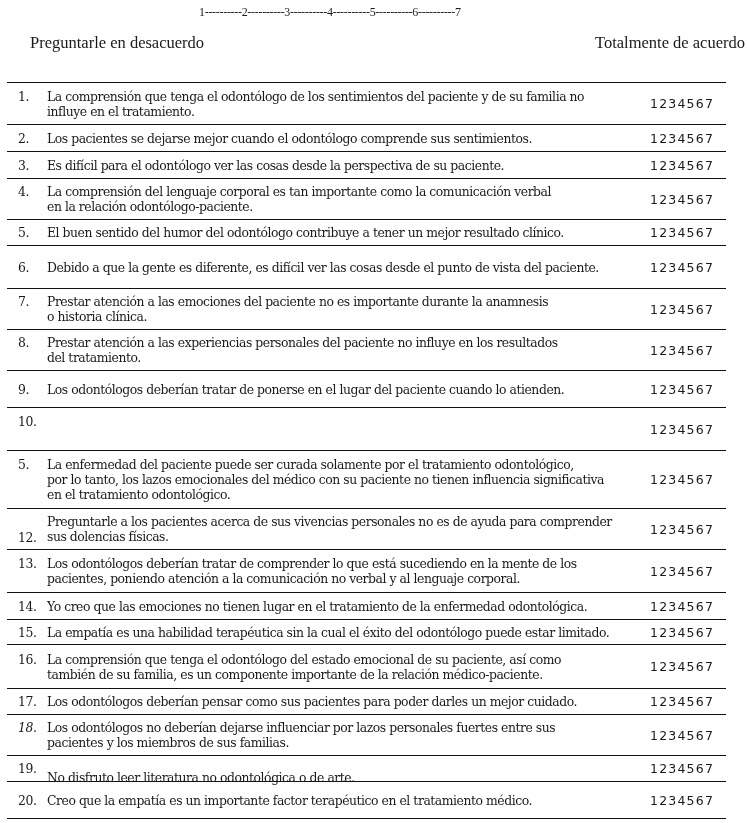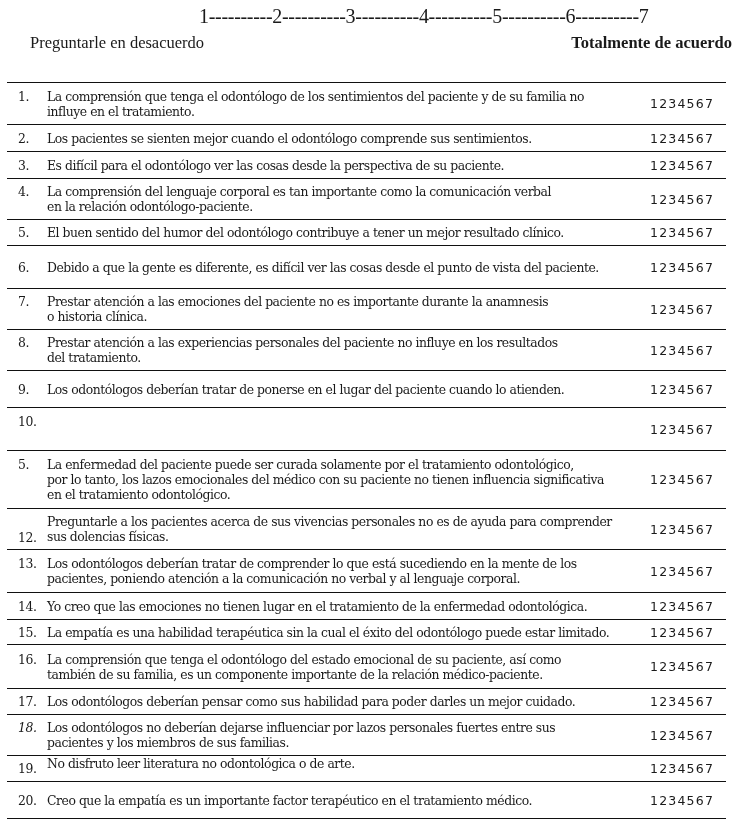--- a/index.html
+++ b/index.html
@@ -3,31 +3,31 @@
   <meta charset="utf-8">
   <style>
     html, body { margin: 0; padding: 0; background: #ffffff; }
     body {
       width: 747px; height: 823px; position: relative; overflow: hidden;
       font-family: "DejaVu Serif", "Liberation Serif", serif;
       color: #1a1a1a;
     }
     .scale {
       position: absolute; top: 5px; left: 199px;
-      font-size: 20px; letter-spacing: -0.3px;
+      font-size: 12px; letter-spacing: -0.3px;
       font-family: "Liberation Serif", serif;
       white-space: nowrap;
     }
     .anchor {
       position: absolute; top: 33px;
       font-size: 16.5px; font-family: "Liberation Serif", serif;
       white-space: nowrap;
     }
     .anchor.left { left: 30px; }
-    .anchor.right { right: 15px; font-weight: bold; }
+    .anchor.right { right: 2px; }
     .table {
       position: absolute; left: 7px; top: 82px; width: 719px;
       border-top: 1px solid #111;
     }
     .row {
       position: relative; border-bottom: 1px solid #111;
       display: flex; align-items: center; box-sizing: border-box;
     }
     .num {
       position: absolute; left: 11px; top: 0;
@@ -53,21 +53,21 @@
 
 <div class="table" id="qtable">
     <div class="row" style="height: 42px;">
       <span class="num" style="top: 6px;">1.</span>
       <span class="text" style="top: 6px;">La comprensión que tenga el odontólogo de los sentimientos del paciente y de su familia no
 influye en el tratamiento.</span>
       <span class="scale-cell" style="top: 13px;">1234567</span>
     </div>
     <div class="row" style="height: 27px;">
       <span class="num" style="top: 6px;">2.</span>
-      <span class="text" style="top: 6px;">Los pacientes se sienten mejor cuando el odontólogo comprende sus sentimientos.</span>
+      <span class="text" style="top: 6px;">Los pacientes se dejarse mejor cuando el odontólogo comprende sus sentimientos.</span>
       <span class="scale-cell" style="top: 6px;">1234567</span>
     </div>
     <div class="row" style="height: 27px;">
       <span class="num" style="top: 6px;">3.</span>
       <span class="text" style="top: 6px;">Es difícil para el odontólogo ver las cosas desde la perspectiva de su paciente.</span>
       <span class="scale-cell" style="top: 6px;">1234567</span>
     </div>
     <div class="row" style="height: 41px;">
       <span class="num" style="top: 5px;">4.</span>
       <span class="text" style="top: 5px;">La comprensión del lenguaje corporal es tan importante como la comunicación verbal
@@ -135,32 +135,32 @@
       <span class="scale-cell" style="top: 5px;">1234567</span>
     </div>
     <div class="row" style="height: 44px;">
       <span class="num" style="top: 7px;">16.</span>
       <span class="text" style="top: 7px;">La comprensión que tenga el odontólogo del estado emocional de su paciente, así como
 también de su familia, es un componente importante de la relación médico-paciente.</span>
       <span class="scale-cell" style="top: 14px;">1234567</span>
     </div>
     <div class="row" style="height: 26px;">
       <span class="num" style="top: 5px;">17.</span>
-      <span class="text" style="top: 5px;">Los odontólogos deberían pensar como sus habilidad para poder darles un mejor cuidado.</span>
+      <span class="text" style="top: 5px;">Los odontólogos deberían pensar como sus pacientes para poder darles un mejor cuidado.</span>
       <span class="scale-cell" style="top: 5px;">1234567</span>
     </div>
     <div class="row" style="height: 41px;">
       <span class="num" style="top: 5px; font-style: italic;">18.</span>
       <span class="text" style="top: 5px;">Los odontólogos no deberían dejarse influenciar por lazos personales fuertes entre sus
 pacientes y los miembros de sus familias.</span>
       <span class="scale-cell" style="top: 13px;">1234567</span>
     </div>
     <div class="row" style="height: 26px;">
       <span class="num" style="top: 5px;">19.</span>
-      <span class="text" style="top: 0;">No disfruto leer literatura no odontológica o de arte.</span>
+      <span class="text" style="top: 14px;">No disfruto leer literatura no odontológica o de arte.</span>
       <span class="scale-cell" style="top: 5px;">1234567</span>
     </div>
     <div class="row" style="height: 37px;">
       <span class="num" style="top: 11px;">20.</span>
       <span class="text" style="top: 11px;">Creo que la empatía es un importante factor terapéutico en el tratamiento médico.</span>
       <span class="scale-cell" style="top: 11px;">1234567</span>
     </div>
   </div>
 
 </body></html>

